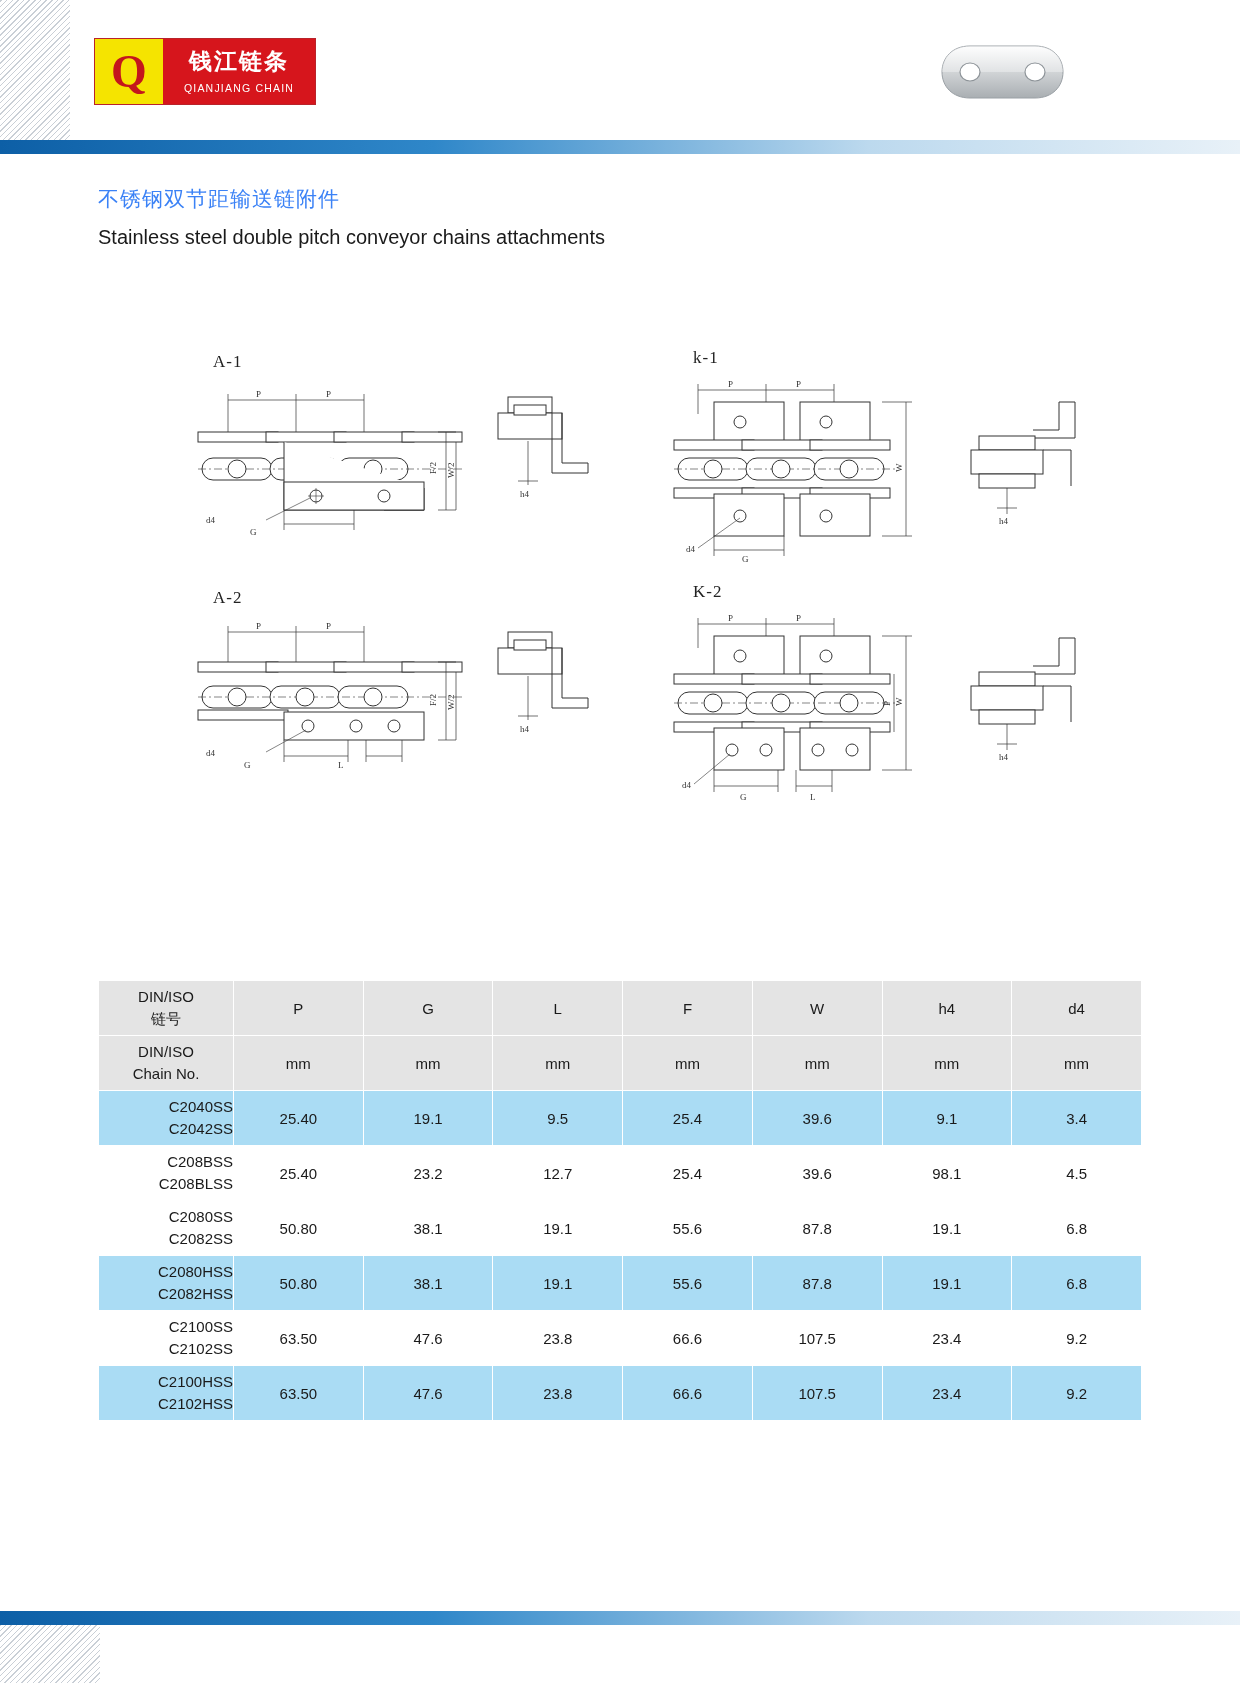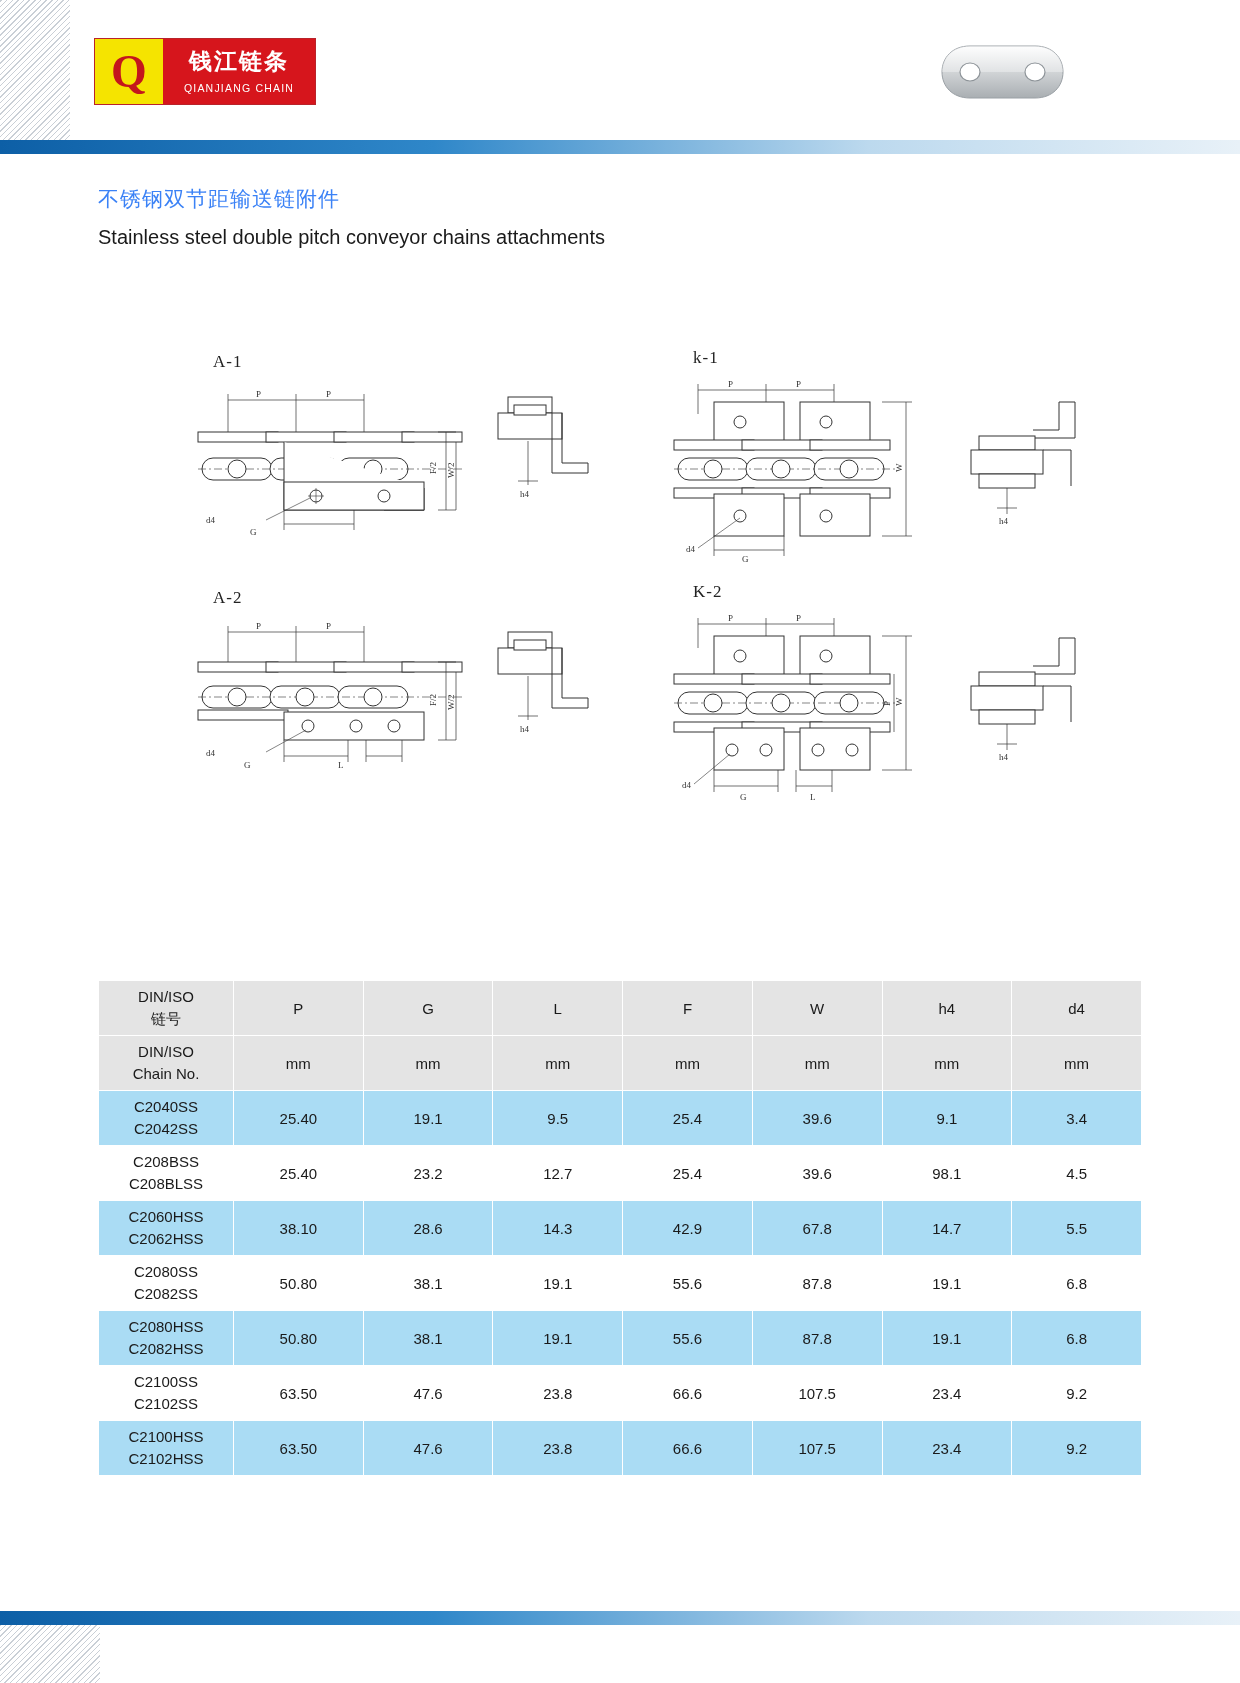--- a/index.html
+++ b/index.html
@@ -148,21 +148,21 @@
   }
   .spec-table th {
     background: #e4e4e4;
     font-weight: normal;
   }
   .col-first { width: 134px; }
   .hdr-two-line { line-height: 1.45; font-size: 15px; }
   .row-blue td { background: #aadcf4; }
   .row-white td { background: #ffffff; }
   .chain-no { line-height: 1.5; font-size: 15px; }
-  .chain-no span { display: block; }
+  .chain-no span { display: block; text-align: right; }
 
   
   .footer-rule {
     position: absolute;
     left: 0; bottom: 72px;
     width: 1240px; height: 3px;
     background: #ffffff;
   }
   .footer-bar {
     position: absolute;
@@ -583,33 +583,20 @@
       <td>23.2</td>
       <td>12.7</td>
       <td>25.4</td>
       <td>39.6</td>
       <td>98.1</td>
       <td>4.5</td>
     </tr>
 
 
 
-    <tr class="row-blue">
-      <td class="col-first chain-no">
-        <span>C2060HSS</span>
-        <span>C2062HSS</span>
-      </td>
-      <td>38.10</td>
-      <td>28.6</td>
-      <td>14.3</td>
-      <td>42.9</td>
-      <td>67.8</td>
-      <td>14.7</td>
-      <td>5.5</td>
-    </tr>
 
     <tr class="row-white">
       <td class="col-first chain-no">
         <span>C2080SS</span>
         <span>C2082SS</span>
       </td>
       <td>50.80</td>
       <td>38.1</td>
       <td>19.1</td>
       <td>55.6</td>

